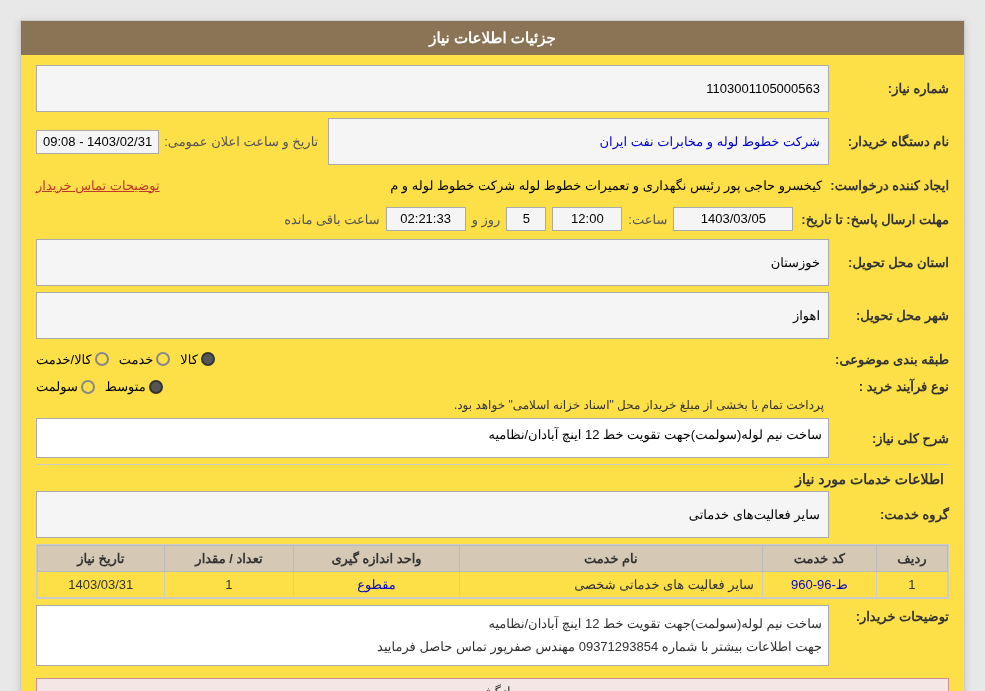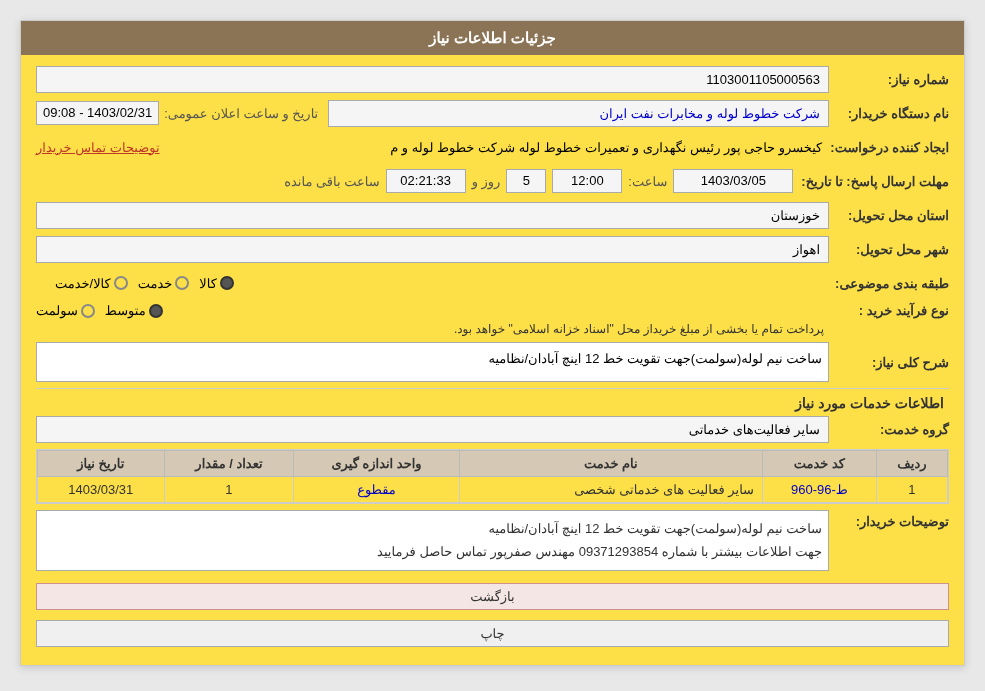--- a/index.html
+++ b/index.html
@@ -41,21 +41,21 @@
       color: #333;
       min-width: 120px;
       text-align: right;
       padding-left: 8px;
       font-weight: bold;
       flex-shrink: 0;
     }
     .field-value {
       background: #fff;
       border: 1px solid #aaa;
-      padding: 5px 8px;
+      padding: 15px 8px;
       min-height: 24px;
       flex: 1;
       text-align: right;
     }
     .field-value.readonly {
       background: #f5f5f5;
     }
     .field-blue {
       color: #0000cc;
     }
@@ -118,21 +118,20 @@
       font-size: 14px;
       margin: 0 0 4px 0;
       padding-right: 5px;
     }
     .radio-group {
       display: flex;
       align-items: center;
       gap: 10px;
       flex: 1;
       flex-direction: row-reverse;
-      margin-left: 19px;
     }
     .radio-item {
       display: flex;
       align-items: center;
       gap: 3px;
     }
     .radio-circle {
       width: 14px;
       height: 14px;
       border-radius: 50%;

